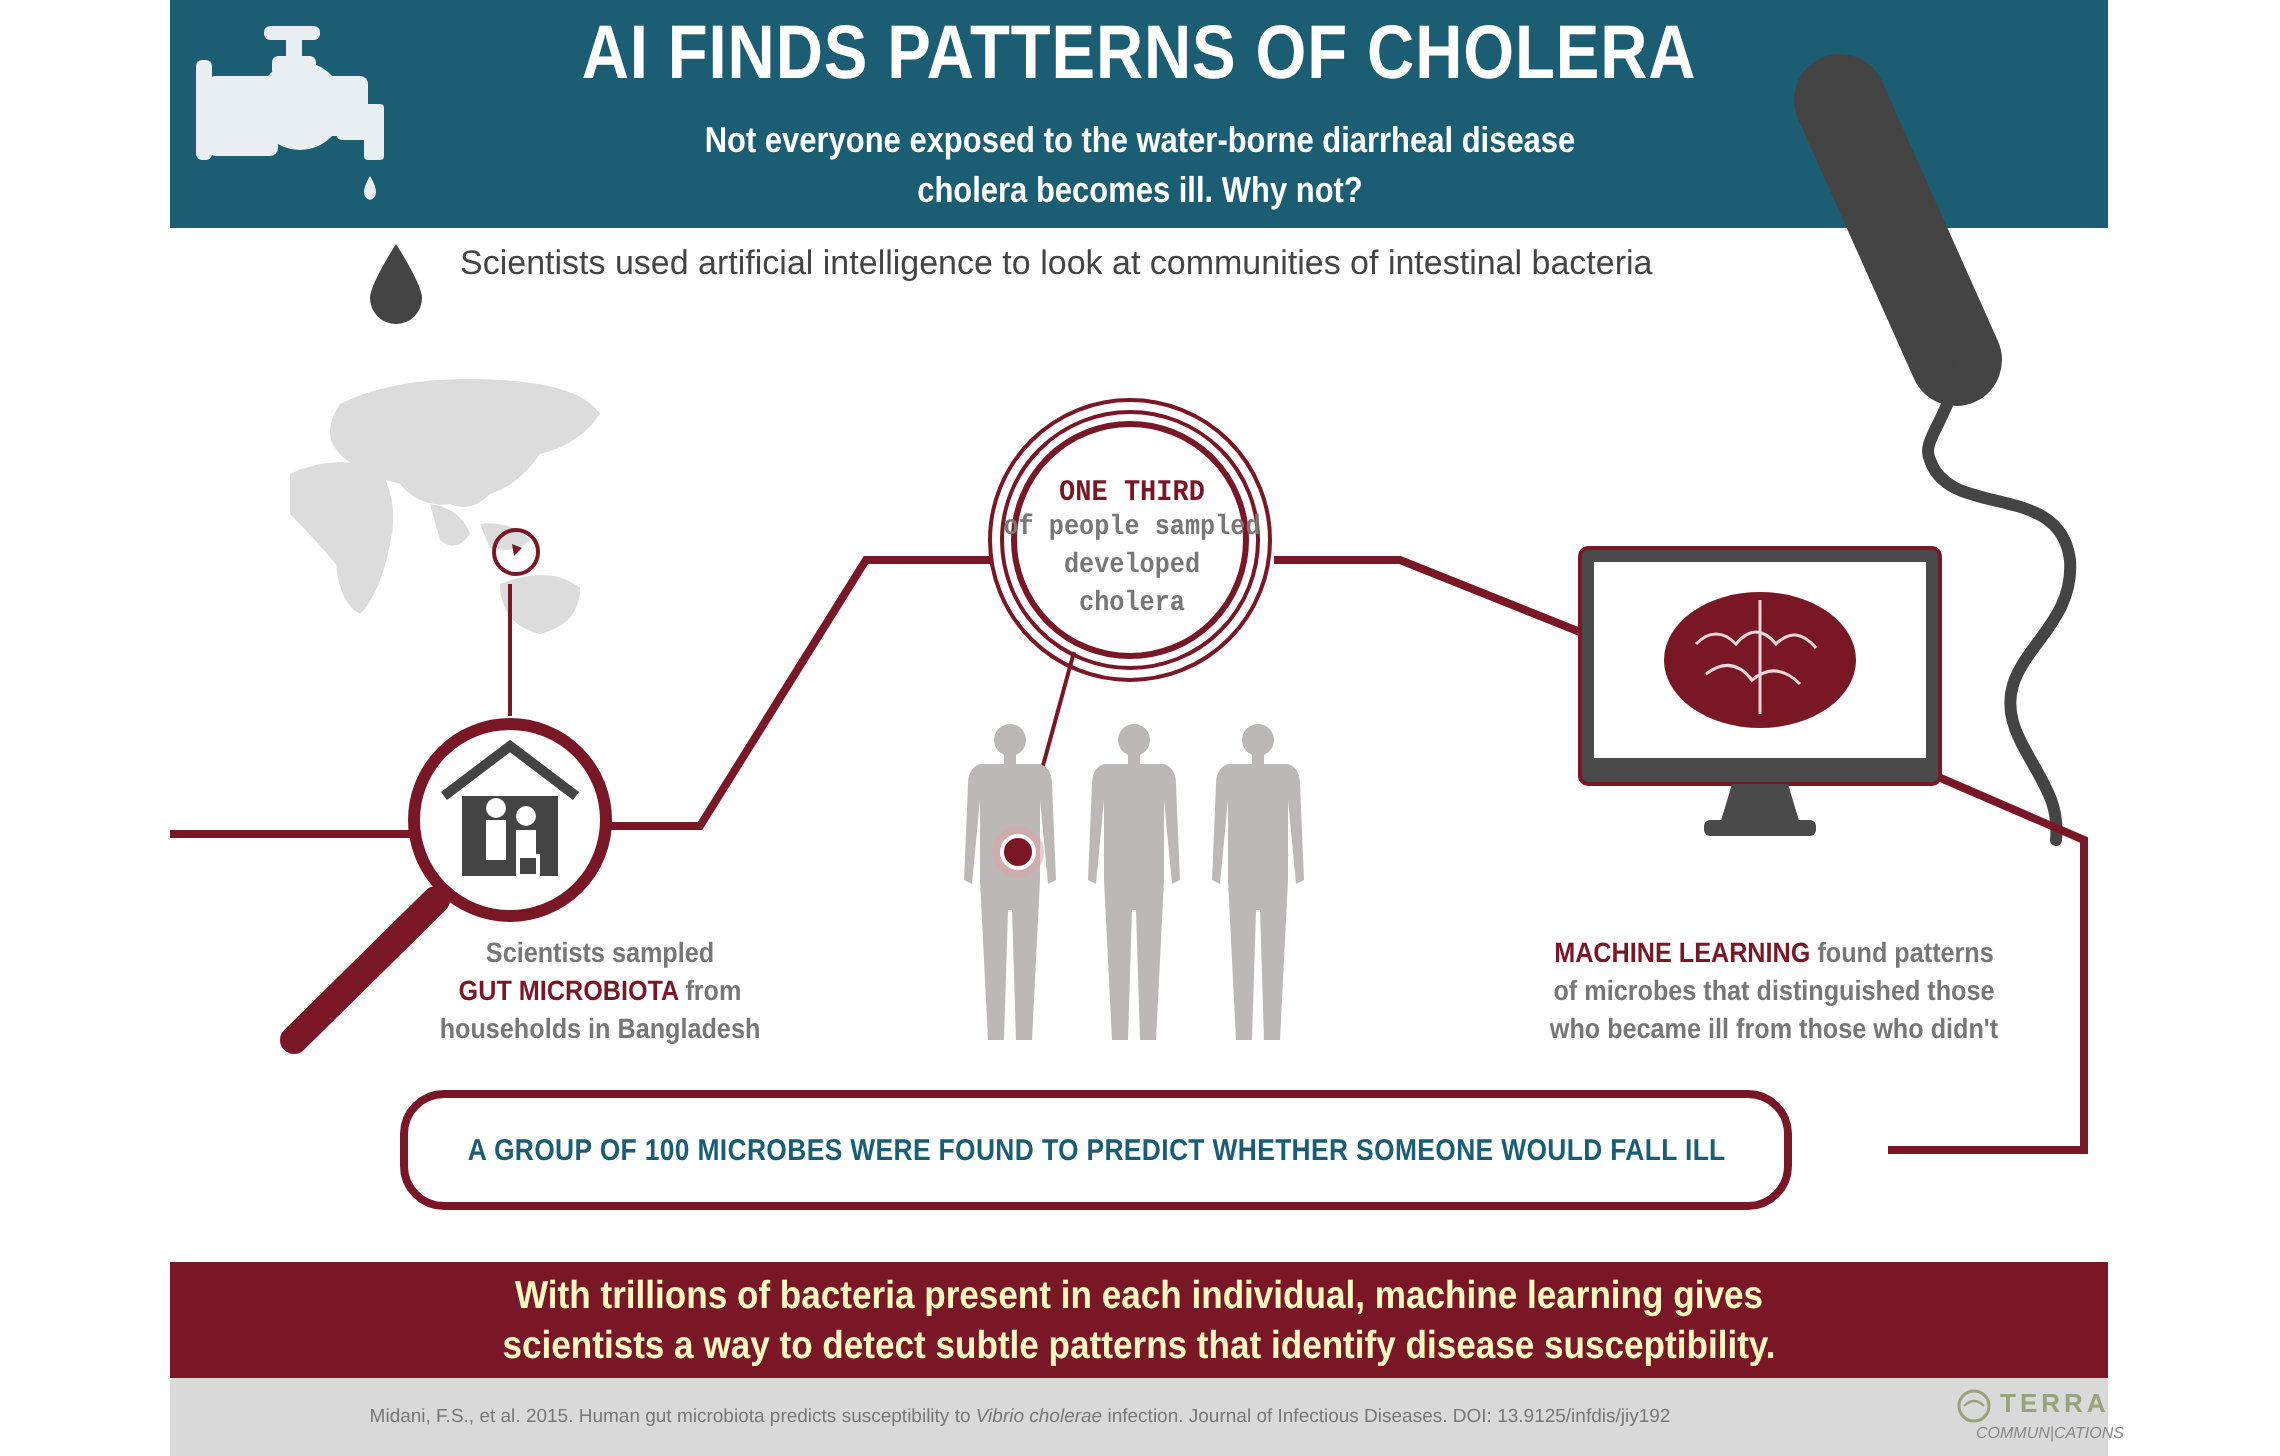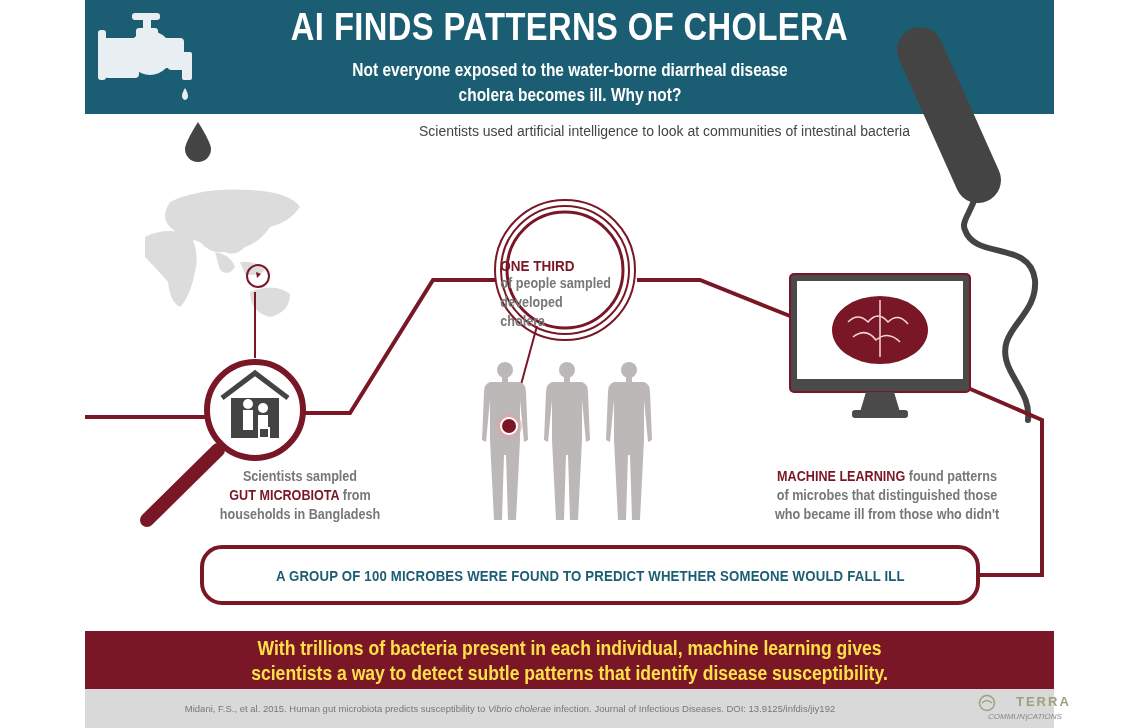--- a/index.html
+++ b/index.html
@@ -1,33 +1,33 @@
 <!DOCTYPE html>
 <html><head>
 <meta charset="utf-8">
 <style>
   html,body{margin:0;padding:0;background:#fff;}
   body{width:1140px;height:728px;position:relative;overflow:hidden;font-family:"Liberation Sans",sans-serif;}
   .abs{position:absolute;}
   .header{left:85px;top:0;width:969px;height:114px;background:#1b5e73;}
   .title{left:85px;top:6px;width:969px;text-align:center;color:#fff;font-weight:bold;font-size:38px;letter-spacing:0.5px;transform:scaleX(0.86);transform-origin:center;}
   .subtitle{left:240px;top:58px;width:660px;text-align:center;color:#fff;font-weight:bold;font-size:18px;line-height:25px;transform:scaleX(0.86);transform-origin:center;}
-  .intro{left:230px;top:121px;width:680px;text-align:right;color:#444;font-size:14px;line-height:21px;}
+  .intro{left:230px;top:121px;width:680px;text-align:left;color:#444;font-size:17px;line-height:21px;}
   .caption{color:#777;font-weight:bold;font-size:14px;line-height:19px;text-align:center;transform:scaleX(0.9);transform-origin:center;}
   .caption .hl{color:#7a1727;}
-  .bubble{left:200px;top:545px;width:780px;height:60px;border:4px solid #7a1727;border-radius:22px;box-sizing:border-box;background:#fff;display:flex;align-items:center;justify-content:center;}
+  .bubble{left:200px;top:545px;width:696px;height:60px;border:4px solid #7a1727;border-radius:22px;box-sizing:border-box;background:#fff;display:flex;align-items:center;justify-content:center;}
   .bubble span{color:#1b5e73;font-weight:bold;font-size:15px;letter-spacing:0.2px;transform:scaleX(0.88);display:inline-block;white-space:nowrap;}
-  .banner{left:85px;top:631px;width:969px;height:58px;background:#7a1727;color:#fde047;font-weight:bold;font-size:19.5px;line-height:25px;text-align:center;padding-top:5px;box-sizing:border-box;}
+  .banner{left:85px;top:631px;width:969px;height:58px;background:#7a1727;color:#fef9c3;font-weight:bold;font-size:19.5px;line-height:25px;text-align:center;padding-top:5px;box-sizing:border-box;}
   .banner div{transform:scaleX(0.9);transform-origin:center;}
   .footer{left:85px;top:689px;width:969px;height:39px;background:#d9d9d9;}
   .citation{left:110px;top:703px;width:800px;text-align:center;color:#777;font-size:9.5px;}
   .logo{left:972px;top:694px;width:80px;height:30px;}
-  .logo .t1{position:absolute;left:28px;top:0;color:#9aa27a;font-size:13px;letter-spacing:2px;font-weight:bold;margin-left:16px;}
+  .logo .t1{position:absolute;left:28px;top:0;color:#9aa27a;font-size:13px;letter-spacing:2px;font-weight:bold;}
   .logo .t2{position:absolute;left:16px;top:18px;color:#888;font-size:8px;white-space:nowrap;font-style:italic;}
-  .circle-text{left:493px;top:257px;width:146px;text-align:left;}
+  .circle-text{left:493px;top:238px;width:146px;text-align:center;font-family:Liberation Mono, monospace;}
   .circle-text .big{color:#7a1727;font-weight:bold;font-size:15px;transform:scaleX(0.9);}
   .circle-text .small{color:#777;font-weight:bold;font-size:14px;line-height:19px;transform:scaleX(0.9);}
 </style>
 </head>
 <body>
 
 <div class="abs header"></div>
 
 <svg class="abs" style="left:98px;top:10px" width="110" height="110" viewBox="0 0 110 110">
   <g fill="#e8eef2">

